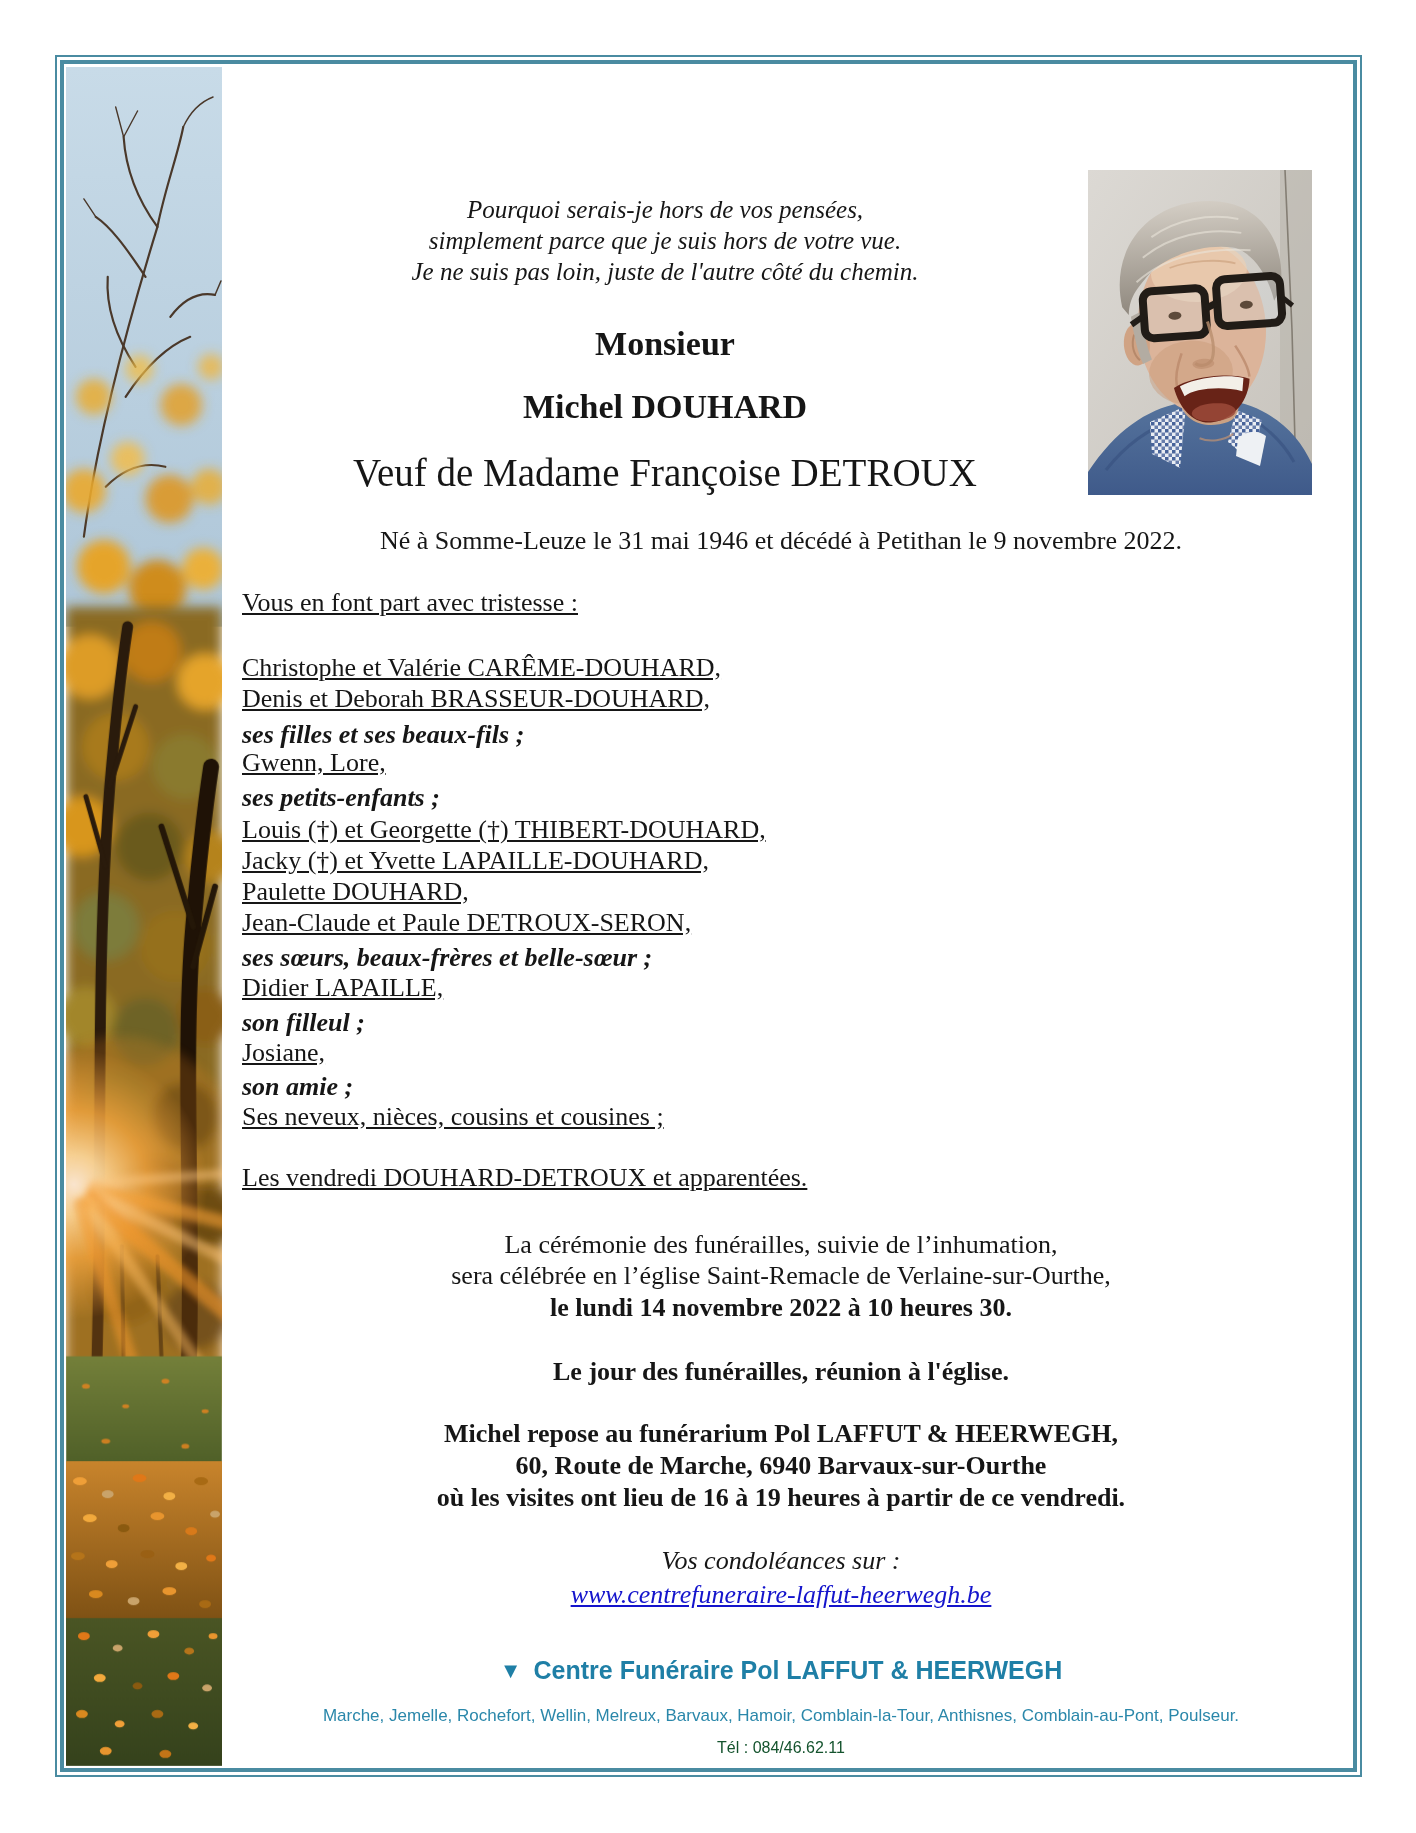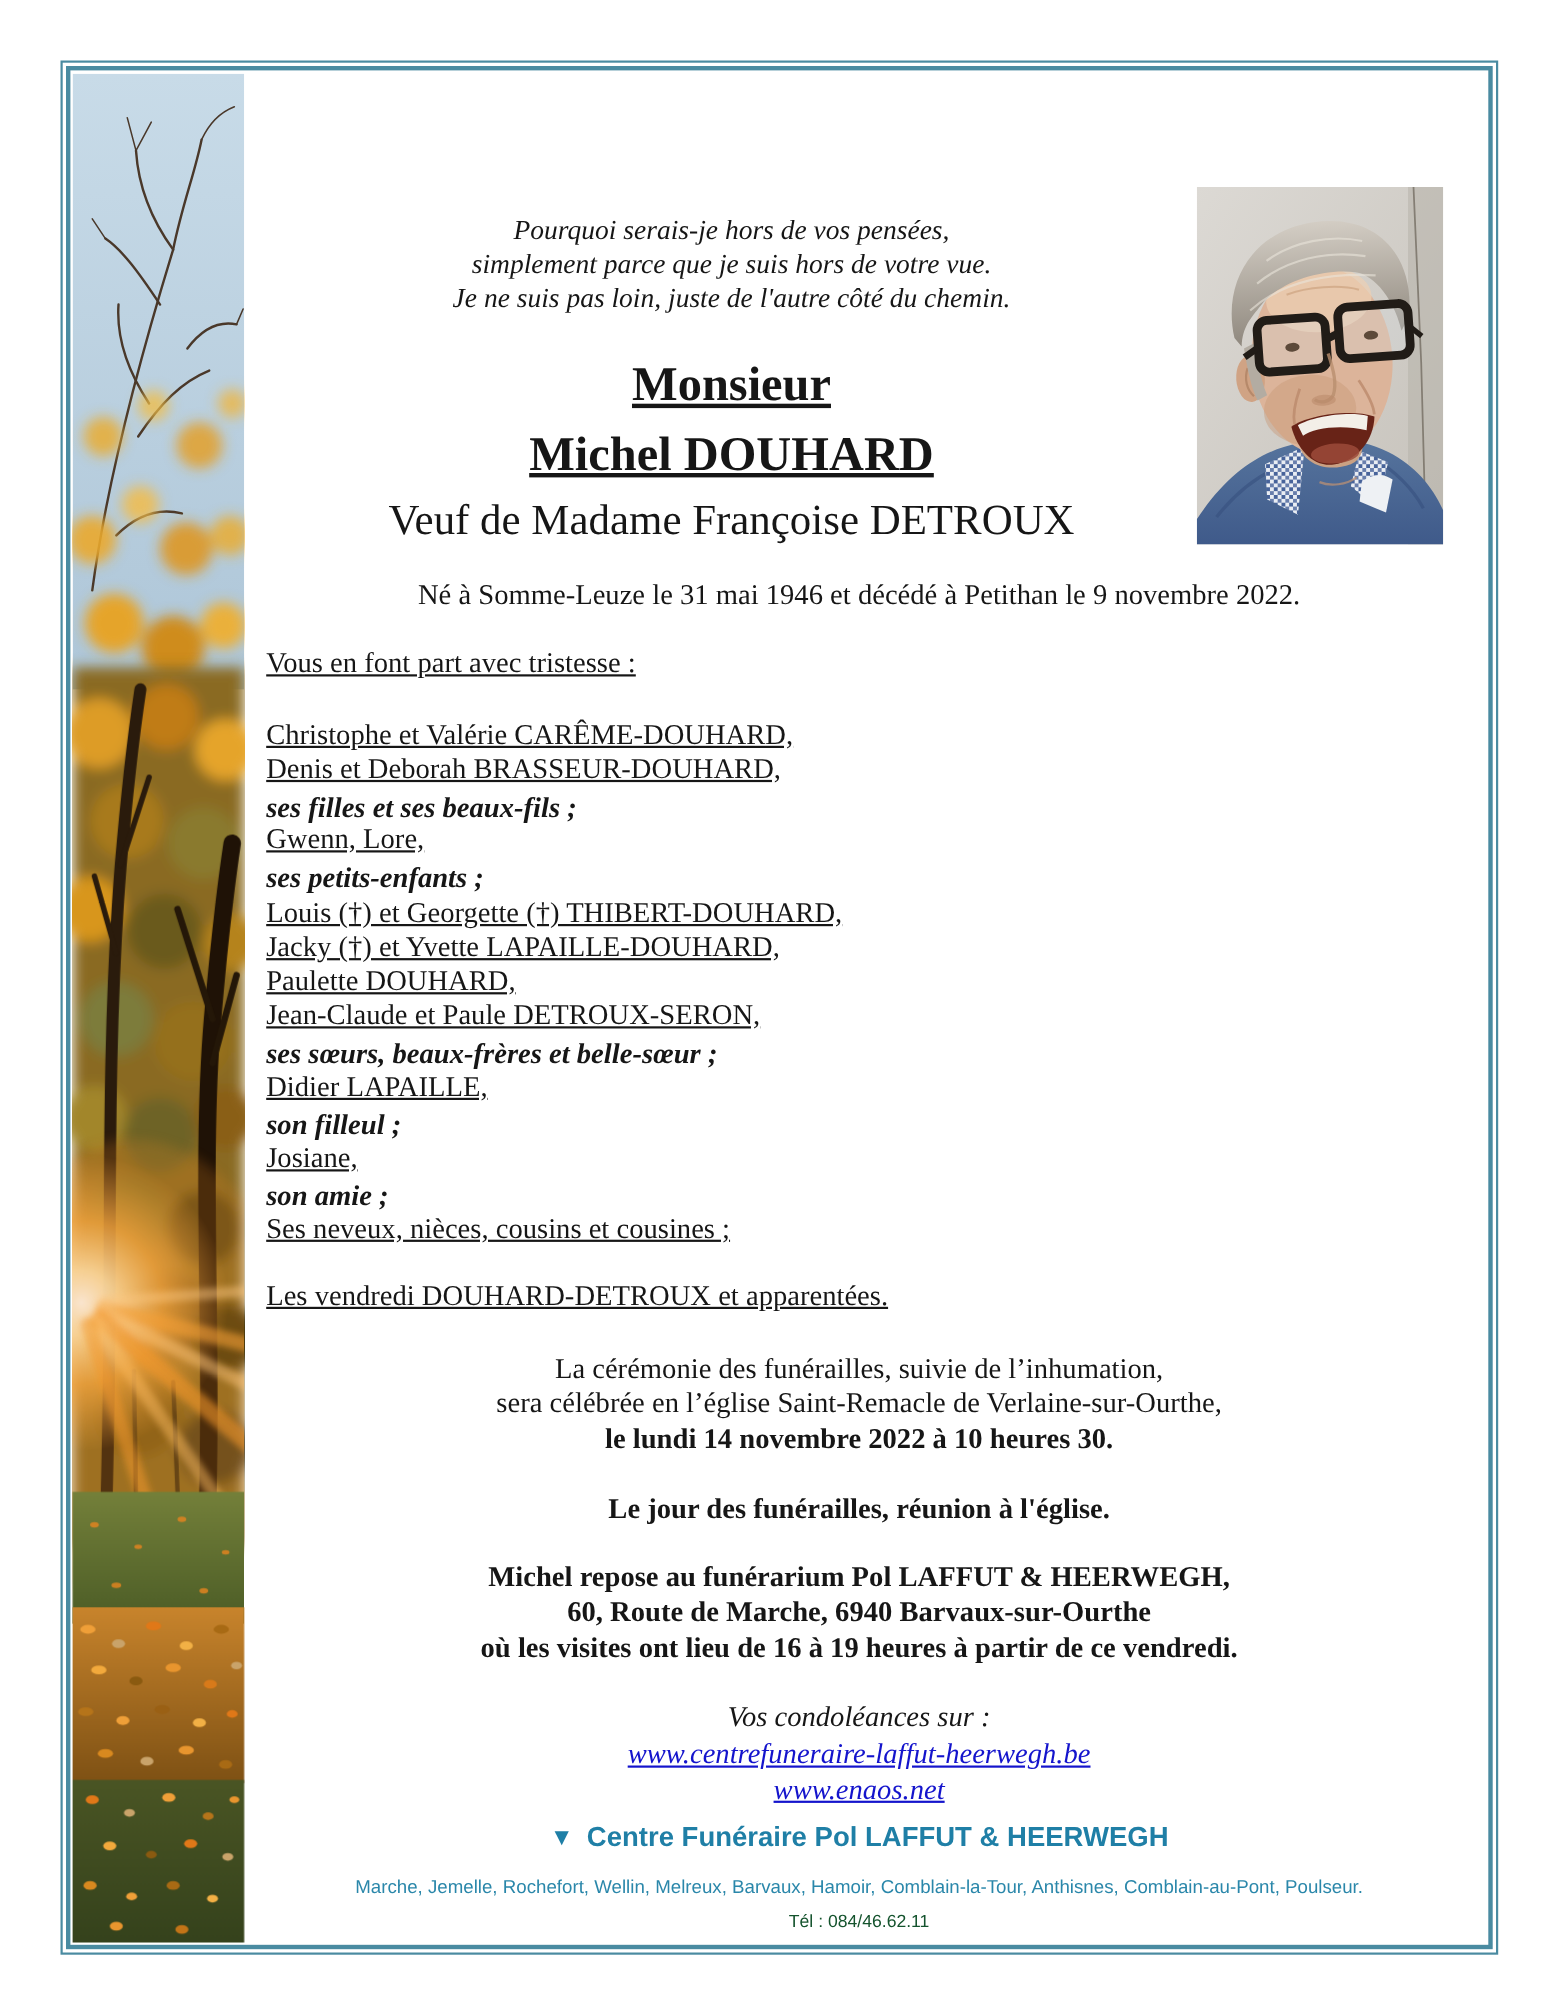--- a/index.html
+++ b/index.html
@@ -14,21 +14,21 @@
   .strip{position:absolute;left:66px;top:67px;width:156px;height:1699px;}
   .portrait{position:absolute;left:1088px;top:170px;width:224px;height:325px;}
   .strip svg,.portrait svg{display:block;width:100%;height:100%;}
   
   .line{position:absolute;white-space:nowrap;line-height:1.12;}
   .col-title{left:222px;width:886px;text-align:center;}
   .col-left{left:242px;text-align:right;text-decoration:underline;}
   .col-right{left:242px;width:1055px;text-align:left;}
   .col-center{left:222px;width:1118px;text-align:center;}
   .quote-line{font-size:25px;font-style:italic;}
-  .title-big{font-size:44px;font-weight:bold;text-decoration:underline;}
+  .title-big{font-size:34px;font-weight:bold;}
   .subtitle{font-size:39px;}
   .body-text{font-size:26px;}
   .bold{font-weight:bold;}
   .italic{font-style:italic;}
   .relation{font-size:26px;font-weight:bold;font-style:italic;}
   .link-line a{color:#1414cc;font-style:italic;font-size:26px;text-decoration:underline;cursor:pointer;}
   .footer-title{font-family:"Liberation Sans","DejaVu Sans",sans-serif;font-size:25px;font-weight:bold;color:#1f7fa6;}
   .footer-title .tri{display:inline-block;margin-right:12px;font-size:22px;transform:translateY(-1px);color:#1f7fa6;}
   .footer-locations{font-family:"Liberation Sans","DejaVu Sans",sans-serif;font-size:17px;color:#2a87aa;}
   .footer-tel{font-family:"Liberation Sans","DejaVu Sans",sans-serif;font-size:16px;color:#14532d;}
@@ -307,19 +307,18 @@
   <div class="line col-center body-text" style="top:1230px">La cérémonie des funérailles, suivie de l’inhumation,</div>
   <div class="line col-center body-text" style="top:1261px">sera célébrée en l’église Saint-Remacle de Verlaine-sur-Ourthe,</div>
   <div class="line col-center body-text bold" style="top:1293px">le lundi 14 novembre 2022 à 10 heures 30.</div>
   <div class="line col-center body-text bold" style="top:1357px">Le jour des funérailles, réunion à l'église.</div>
   <div class="line col-center body-text bold" style="top:1419px">Michel repose au funérarium Pol LAFFUT &amp; HEERWEGH,</div>
   <div class="line col-center body-text bold" style="top:1451px">60, Route de Marche, 6940 Barvaux-sur-Ourthe</div>
   <div class="line col-center body-text bold" style="top:1483px">où les visites ont lieu de 16 à 19 heures à partir de ce vendredi.</div>
 
   <div class="line col-center body-text italic" style="top:1546px">Vos condoléances sur :</div>
   <div class="line col-center link-line" style="top:1580px"><a>www.centrefuneraire-laffut-heerwegh.be</a></div>
-  <div class="line col-center link-line" style="top:1612px"><a>www.enaos.net</a></div>
 
   <div class="line col-center footer-title" style="top:1656px"><span class="tri">▼</span><span>Centre Funéraire Pol LAFFUT &amp; HEERWEGH</span></div>
   <div class="line col-center footer-locations" style="top:1706px">Marche, Jemelle, Rochefort, Wellin, Melreux, Barvaux, Hamoir, Comblain-la-Tour, Anthisnes, Comblain-au-Pont, Poulseur.</div>
   <div class="line col-center footer-tel" style="top:1739px">Tél : 084/46.62.11</div>
 
 </div>
 
 </body></html>

